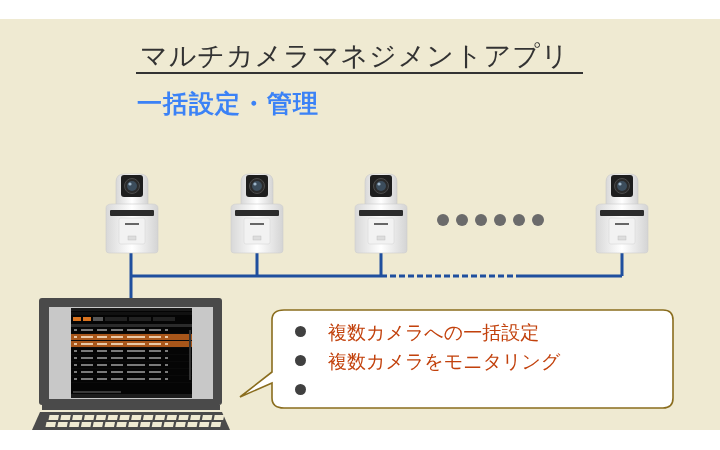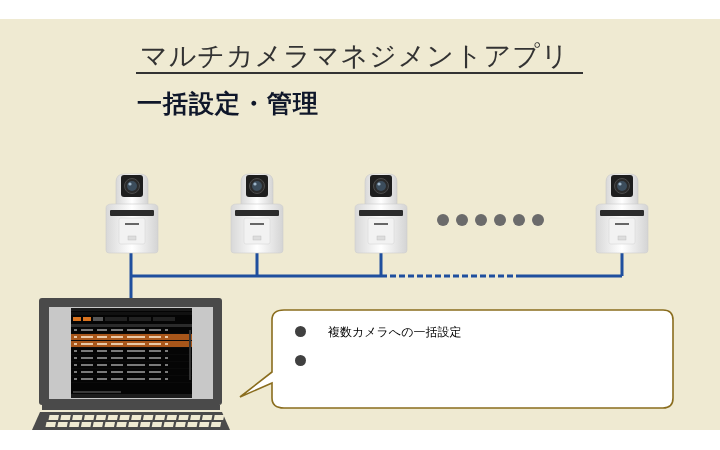--- a/index.html
+++ b/index.html
@@ -2,29 +2,29 @@
 <html><head>
 <meta charset="utf-8">
 <style>
   html, body { margin:0; padding:0; }
   body { width:720px; height:450px; background:#ffffff; position:relative; overflow:hidden;
          font-family:"DejaVu Sans", sans-serif; }
   .panel { position:absolute; left:0; top:19px; width:720px; height:411px; background:#efead2; }
   .title { position:absolute; left:140px; top:38px; font-size:27px; color:#333333; letter-spacing:1px;
            white-space:nowrap; font-weight:500; }
   .title-rule { position:absolute; left:136px; top:72px; width:447px; height:2px; background:#333333; }
-  .subtitle { position:absolute; left:137px; top:87px; font-size:25px; color:#0f172a; font-weight:bold;
+  .subtitle { position:absolute; left:137px; top:87px; font-size:25px; color:#3b82f6; font-weight:bold;
               white-space:nowrap; letter-spacing:1px; }
   .net { position:absolute; left:0; top:0; width:720px; height:450px; }
   .camera { position:absolute; width:56px; height:84px; }
   .dots { position:absolute; left:437px; top:214px; display:flex; gap:7px; }
   .dot { width:12px; height:12px; border-radius:50%; background:#6b6b6b; }
   .bubble { position:absolute; left:0; top:0; width:720px; height:450px; }
   .bubble-list { position:absolute; left:290px; top:317px; margin:0; padding:0; list-style:none; }
-  .bubble-list li { font-size:12px; color:#000000; height:29px; line-height:26px; display:flex; align-items:center; white-space:nowrap; }
+  .bubble-list li { font-size:19px; color:#c2410c; height:29px; line-height:26px; display:flex; align-items:center; white-space:nowrap; }
   .bubble-list .bullet { width:11px; height:11px; border-radius:50%; background:#404040; margin-right:22px; margin-left:5px; }
   .laptop { position:absolute; left:0; top:0; width:720px; height:450px; }
   .app { position:absolute; left:71px; top:308px; width:121px; height:90px; background:#050505; overflow:hidden; }
   .app .topbar { height:3px; background:#1a1a1a; }
   .app .menu { height:3px; background:#111; margin-top:1px; }
   .app .toolbar { height:5px; display:flex; gap:2px; margin-top:2px; padding-left:2px; }
   .app .tb-btn { width:8px; height:4px; background:#d9731f; }
   .app .tb-btn.grey { background:#555; width:10px; }
   .app .tb-field { width:22px; height:4px; background:#222; }
   .app .hdr { height:3px; background:#2b2b2b; margin-top:2px; }
@@ -145,20 +145,24 @@
     <div class="dot"></div>
   </div>
 
 <svg class="bubble" viewBox="0 0 720 450">
   <path d="M284 310 H663 Q673 310 673 320 V398 Q673 408 663 408 H284 Q272 408 272 398 V383 L240 397 L272 372 V320 Q272 310 284 310 Z" fill="#ffffff" stroke="#8a6d1e" stroke-width="1.6"></path>
 </svg>
 <ul class="bubble-list">
   <li>
       <span class="bullet"></span>
       <span>複数カメラへの一括設定</span>
+    </li>
+  <li>
+      <span class="bullet"></span>
+      <span>複数カメラをモニタリング</span>
     </li>
   <li>
       <span class="bullet"></span>
     </li>
 </ul>
 
 <svg class="laptop" viewBox="0 0 720 450">
   <rect x="39" y="298" width="183" height="107" rx="3" fill="#4a4a4a"></rect>
   <rect x="49" y="307" width="164" height="92" fill="#c8c8c8"></rect>
   <rect x="42" y="405" width="178" height="5" fill="#4a4a4a"></rect>

